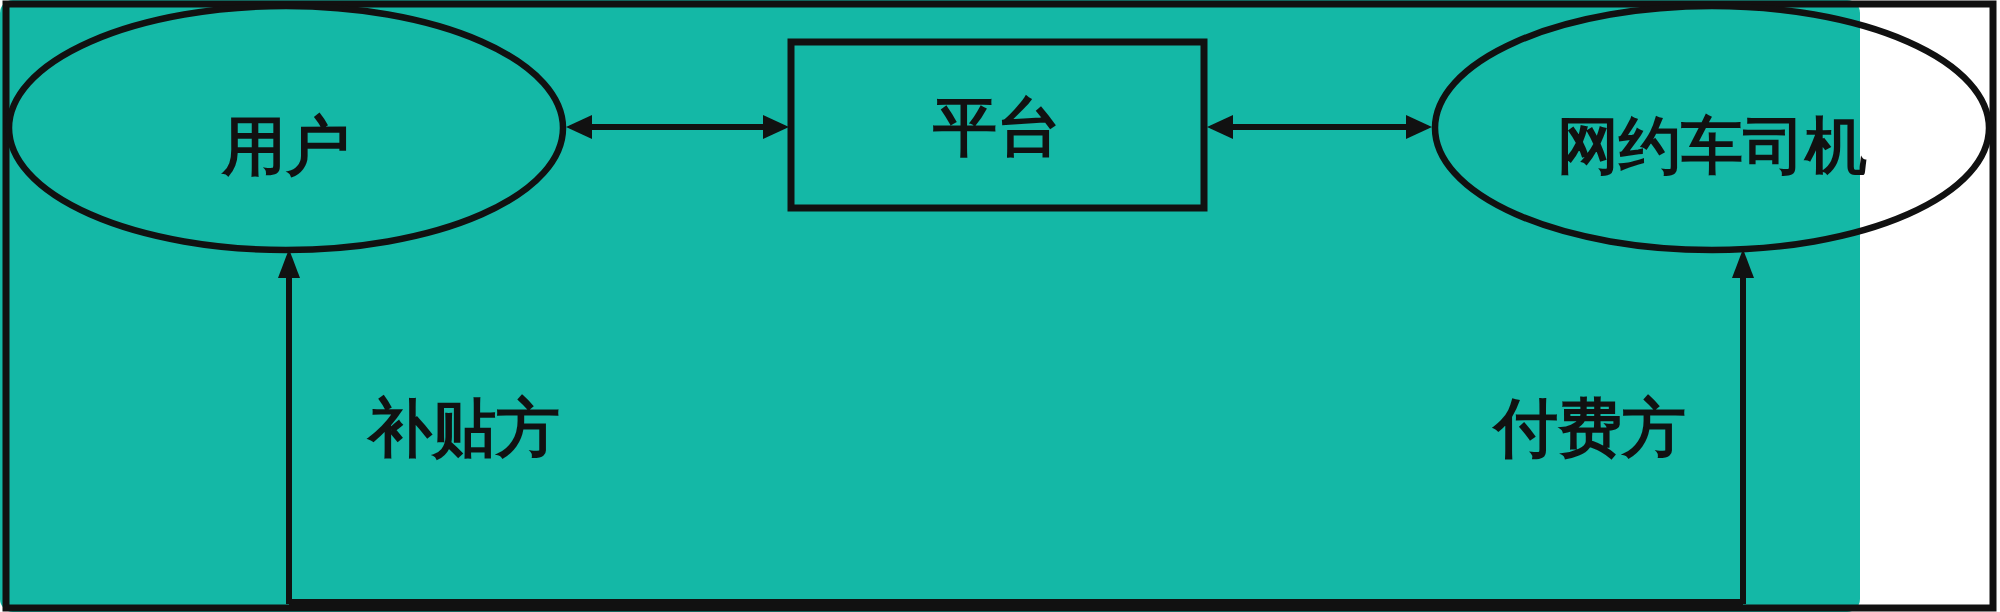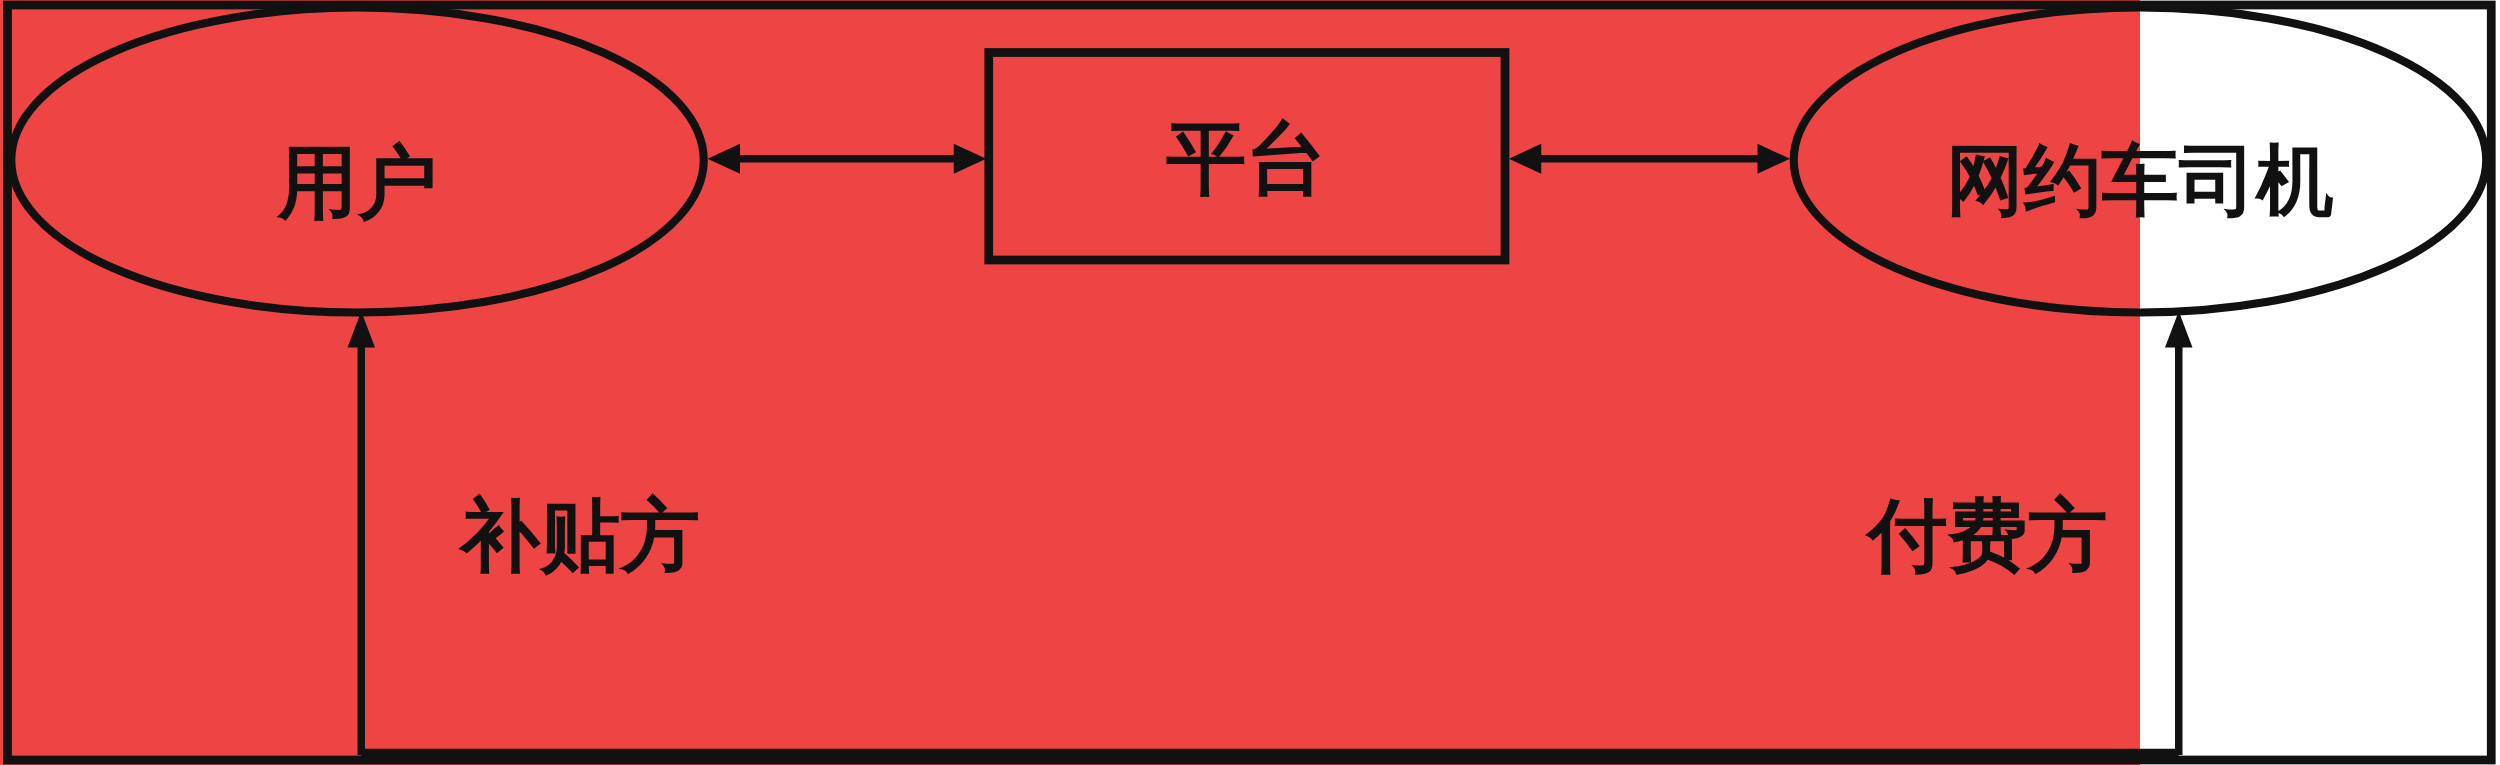--- a/index.html
+++ b/index.html
@@ -5,23 +5,24 @@
   html, body {
     margin: 0;
     padding: 0;
     width: 2000px;
     height: 612px;
     background: #ffffff;
     overflow: hidden;
   }
   .stage {
     position: relative;
-    width: 1712px;
+    width: 1860px;
     height: 612px;
-    background: #ef4444;
+    background: #14b8a6;
+    border-radius: 13px;
   }
   svg text {
     font-family: "Liberation Sans", "DejaVu Sans", sans-serif;
     font-weight: 600;
   }
   .node-label { font-size: 64px; }
   .node-label-small { font-size: 62px; }
   .side-label { font-size: 64px; }
 </style>
 </head>

